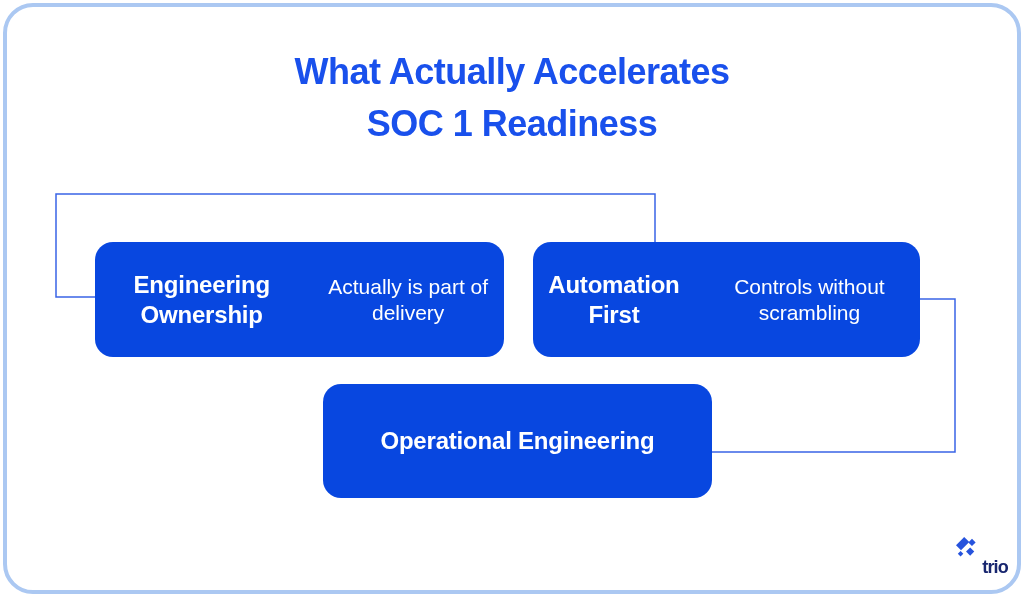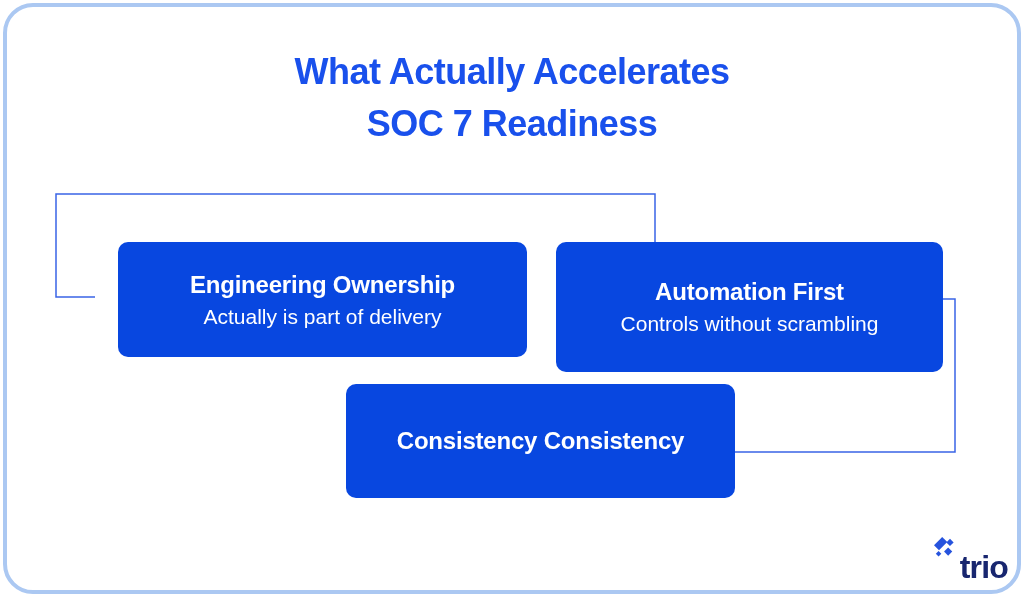--- a/index.html
+++ b/index.html
@@ -33,32 +33,31 @@
   }
   .title span { display: block; }
   .connectors {
     position: absolute; left: 0; top: 0;
     width: 1024px; height: 597px;
     pointer-events: none;
   }
   .node {
     position: absolute;
     background: #0847e0;
-    border-radius: 10px;
+    border-radius: 18px;
     color: #ffffff;
     display: flex;
-    flex-direction: column;
+    flex-direction: row;
     align-items: center;
     justify-content: center;
     gap: 4px;
     text-align: center;
-    margin-left: 23px;
   }
   .node-1 { left: 95px;  top: 242px; width: 409px; height: 115px; }
-  .node-2 { left: 533px; top: 242px; width: 387px; height: 130px; }
+  .node-2 { left: 533px; top: 242px; width: 387px; height: 115px; }
   .node-3 { left: 323px; top: 384px; width: 389px; height: 114px; }
   .node-heading {
     font-size: 24px;
     font-weight: 700;
     line-height: 30px;
     letter-spacing: -0.2px;
   }
   .node-subtitle {
     font-size: 21px;
     font-weight: 400;
@@ -66,55 +65,55 @@
   }
   .logo {
     position: absolute;
     right: 16px; bottom: 18px;
     display: flex;
     align-items: center;
     gap: 5px;
   }
   .logo-text {
     color: #18266f;
-    font-size: 32px;
+    font-size: 18px;
     font-weight: 700;
     letter-spacing: -0.8px;
     line-height: 24px;
     margin-top: 41px;
   }
 </style>
 </head>
 <body>
 
 <div class="canvas">
   <div class="card"></div>
 
   <h1 class="title">
     <span>What Actually Accelerates</span>
-    <span>SOC 7 Readiness</span>
+    <span>SOC 1 Readiness</span>
   </h1>
 
   <svg class="connectors" viewBox="0 0 1024 597" fill="none" xmlns="http://www.w3.org/2000/svg">
     <path d="M95,297 H56 V194 H655 V242" stroke-width="1.5" fill="none" stroke="#3a64e6"></path>
     <path d="M920,299 H955 V452 H712" stroke-width="1.5" fill="none" stroke="#3a64e6"></path>
   </svg>
 
   <div class="node node-1">
     <div class="node-heading">Engineering Ownership</div>
     <div class="node-subtitle">Actually is part of delivery</div>
   </div>
 
   <div class="node node-2">
     <div class="node-heading">Automation First</div>
     <div class="node-subtitle">Controls without scrambling</div>
   </div>
 
   <div class="node node-3">
-    <div class="node-heading">Consistency Consistency</div>
+    <div class="node-heading">Operational Engineering</div>
   </div>
 
   <div class="logo">
     <svg width="21" height="21" viewBox="0 0 23 23" xmlns="http://www.w3.org/2000/svg">
       <polygon points="9,1 14.5,6.5 5.5,15.5 0,10" fill="#2653dd"></polygon>
       <polygon points="17.5,3 21.5,7 17.5,11 13.5,7" fill="#2653dd"></polygon>
       <polygon points="5,16.5 8,19.5 5,22.5 2,19.5" fill="#2653dd"></polygon>
       <polygon points="15.5,12.5 20,17 15.5,21.5 11,17" fill="#2653dd"></polygon>
     </svg>
     <span class="logo-text">trio</span>

